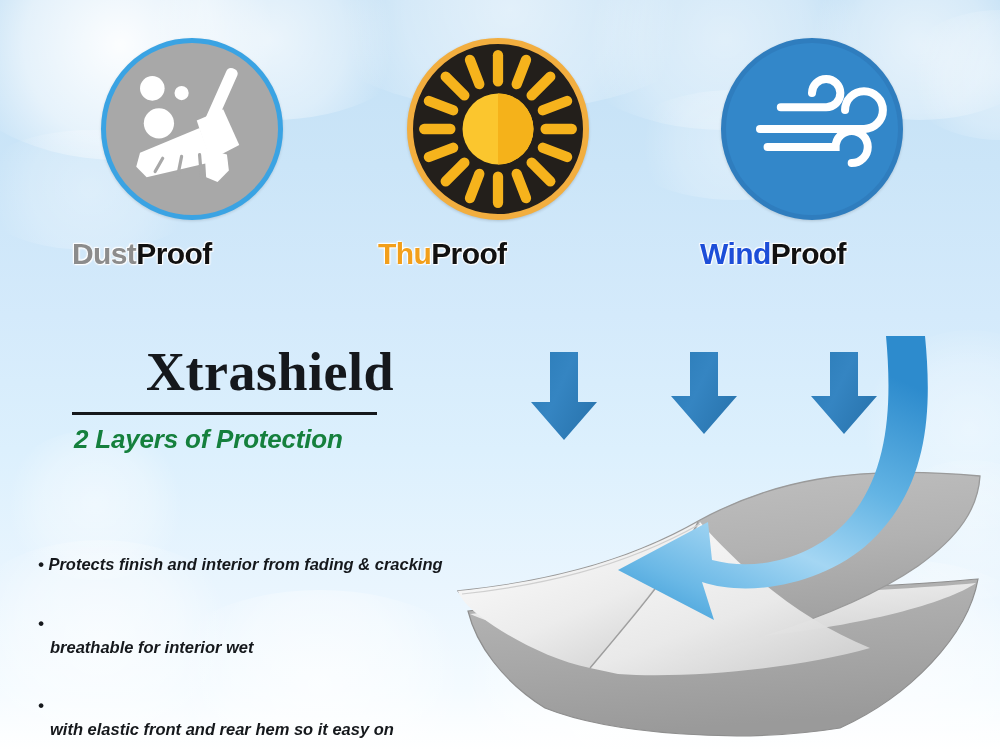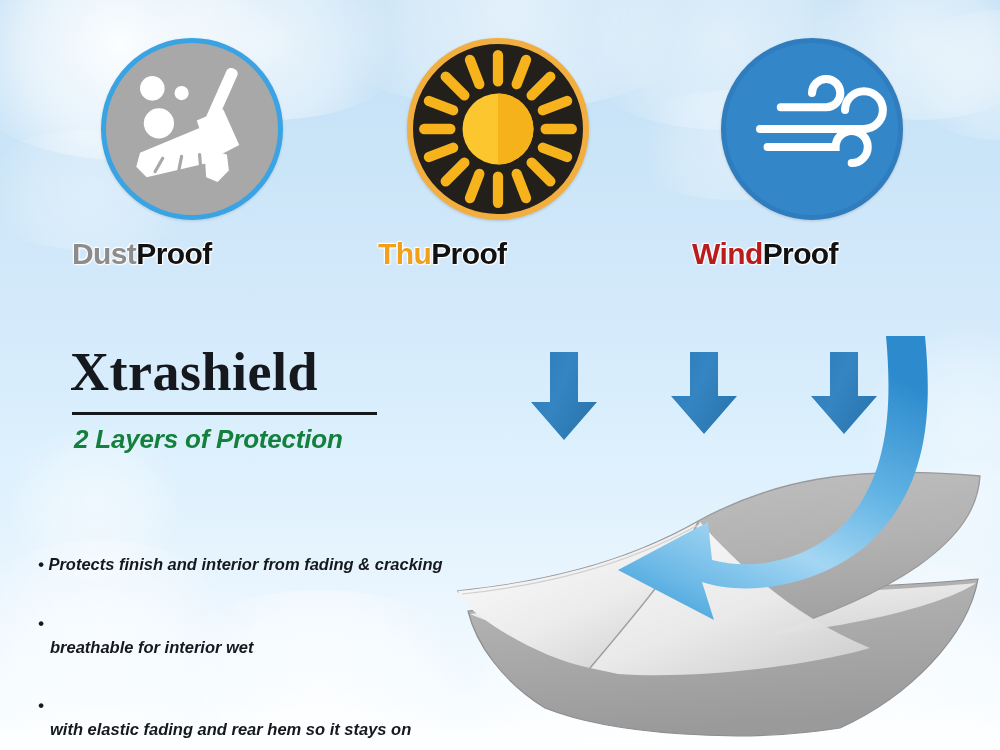--- a/index.html
+++ b/index.html
@@ -71,31 +71,32 @@
     letter-spacing:-0.6px;
     white-space:nowrap;
     text-shadow:
       0 0 3px #ffffff, 0 0 3px #ffffff,
       1px 1px 0 rgba(255,255,255,.85), -1px -1px 0 rgba(255,255,255,.85);
   }
   .lbl-a { }
   .lbl-b { color:#111111; }
   #dust-label .lbl-a { color:#8c8c8c; }
   #sun-label  .lbl-a { color:#f29f1b; }
-  #wind-label .lbl-a { color:#b91c1c; }
+  #wind-label .lbl-a { color:#1d4ed8;margin-left:8px; }
 
   
   #brand-block { position:absolute; left:70px; top:345px; width:400px; }
   #brand-name {
     font-family:"Liberation Serif", serif;
     font-size:54px;
     font-weight:bold;
     color:#15181c;
     letter-spacing:0.5px;
     line-height:1.0;
+    text-align:center;
   }
   #brand-rule {
     width:305px; height:3px;
     background:#15181c;
     margin:13px 0 9px 2px;
   }
   #brand-tagline {
     font-size:26px;
     font-weight:bold;
     font-style:italic;
@@ -226,21 +227,21 @@
 
 <div id="brand-block">
   <div id="brand-name">Xtrashield</div>
   <div id="brand-rule"></div>
   <div id="brand-tagline">2 Layers of Protection</div>
 </div>
 
 <ul id="bullets">
   <li><span>Protects finish and interior from fading &amp; cracking</span></li>
   <li><span class="cont">breathable for interior wet</span></li>
-  <li><span class="cont">with elastic fading and rear hem so it stays on</span></li>
+  <li><span class="cont">with elastic front and rear hem so it easy on</span></li>
 </ul>
 
 <div id="diagram">
   <svg viewBox="0 0 560 414" aria-hidden="true">
     <defs>
       <linearGradient id="gTopSheet" x1="0" y1="0" x2="0.3" y2="1">
         <stop offset="0" stop-color="#c2c2c2"></stop>
         <stop offset="0.55" stop-color="#b2b2b2"></stop>
         <stop offset="1" stop-color="#9e9e9e"></stop>
       </linearGradient>

